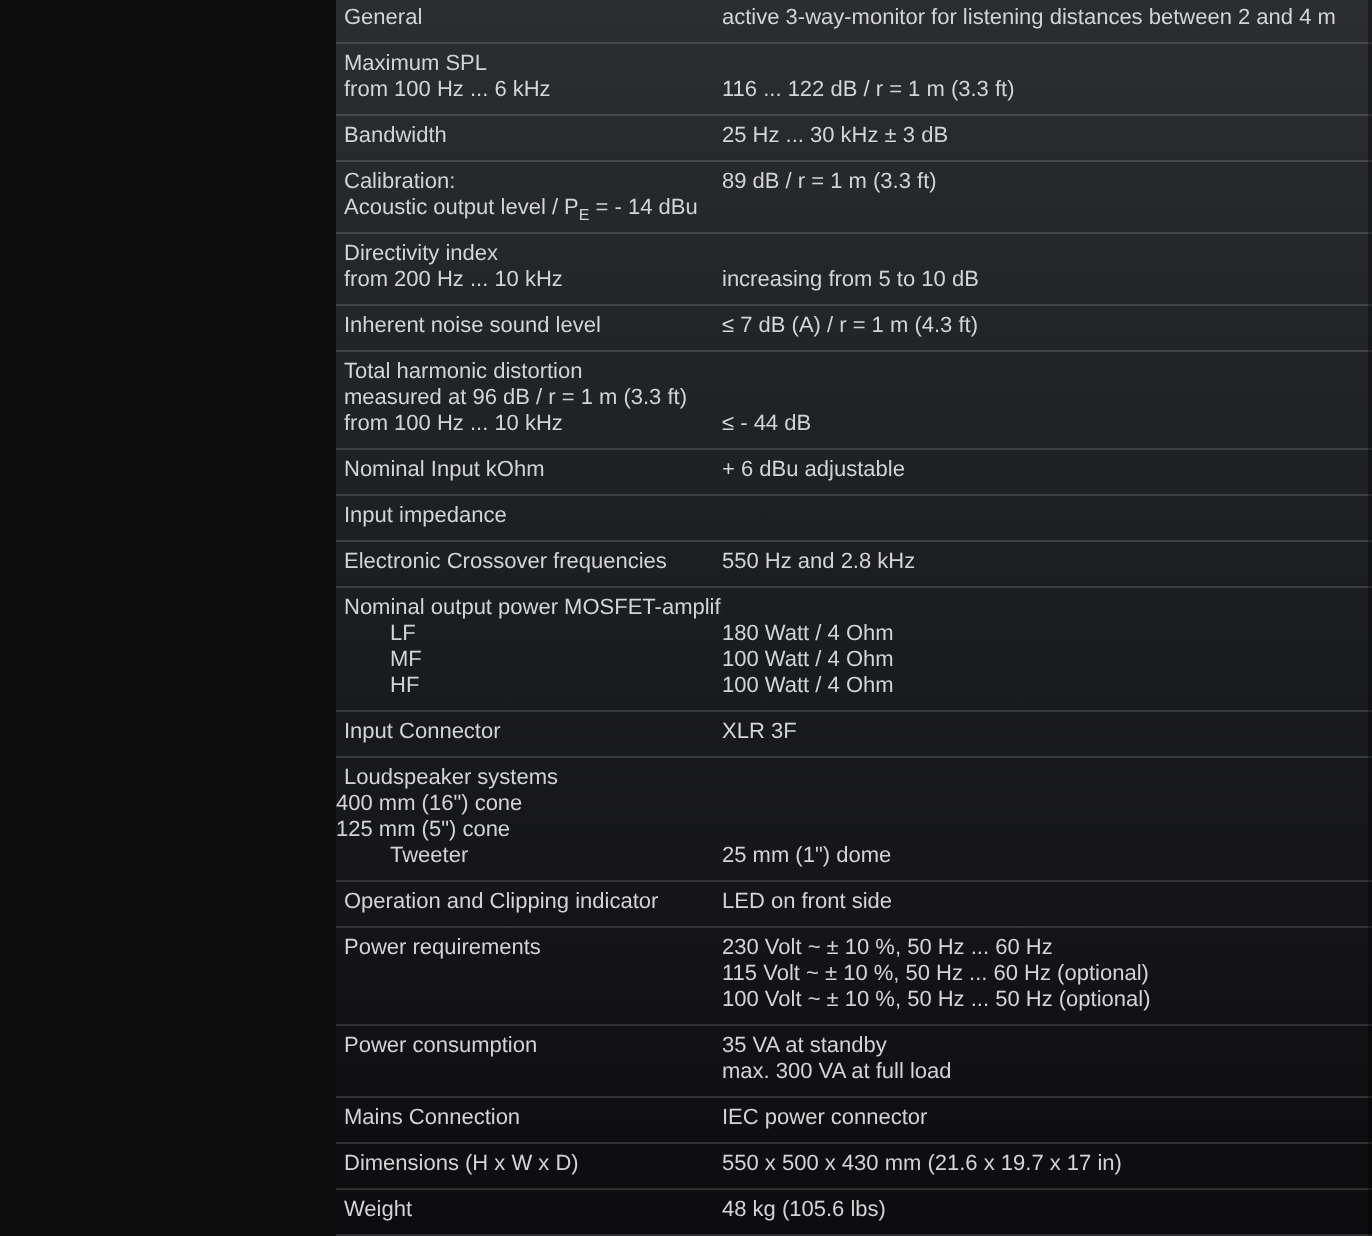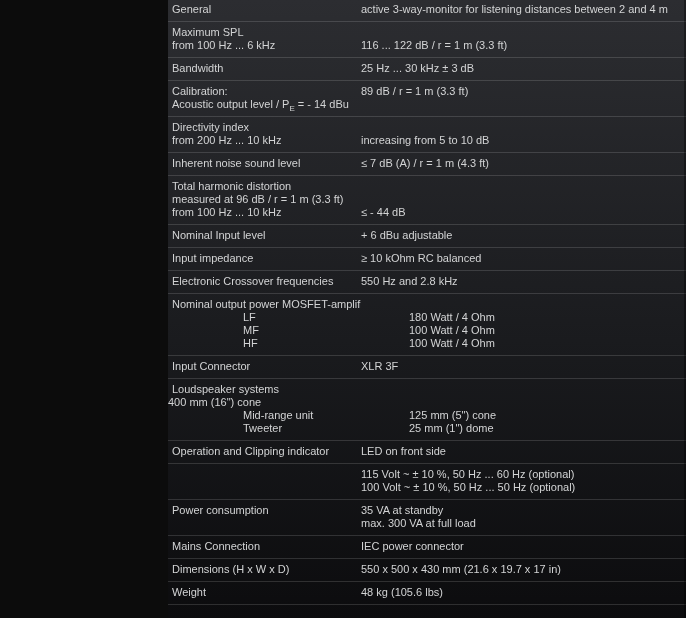--- a/index.html
+++ b/index.html
@@ -26,21 +26,21 @@
     background:linear-gradient(180deg, var(--bg-top) 0%, var(--bg-mid) 55%, var(--bg-bottom) 100%);
   }
   .spec-row { padding:4px 0 5px 0; }
   .spec-row.first { padding-top:3px; }
   .spec-line { display:flex; align-items:baseline; }
   .spec-label {
     flex:none; width:193px; padding-left:4px;
     font-size:11px; line-height:13px; color:var(--text);
     white-space:nowrap; overflow:hidden;
   }
-  .spec-label.indent { padding-left:27px;margin-left:48px; }
+  .spec-label.indent { padding-left:27px; }
   .spec-value {
     flex:1; font-size:11px; line-height:13px; color:var(--text);
     white-space:nowrap; overflow:hidden;
   }
   .spec-label sub { font-size:8px; line-height:0; }
   .row-divider { height:1px; background:var(--divider); }
   .window-edge {
     position:absolute; right:0; top:0; width:2px; height:618px;
     background:rgba(0,0,0,0.35);
   }
@@ -115,29 +115,28 @@
           <div class="spec-value"></div>
         </div>
         <div class="spec-line">
           <div class="spec-label"><span>from 100 Hz ... 10 kHz</span></div>
           <div class="spec-value">≤ - 44 dB</div>
         </div>
       </div>
       <div class="row-divider"></div>
       <div class="spec-row">
         <div class="spec-line">
-          <div class="spec-label"><span>Nominal Input level</span></div>
+          <div class="spec-label"><span>Nominal Input kOhm</span></div>
           <div class="spec-value">+ 6 dBu adjustable</div>
         </div>
       </div>
       <div class="row-divider"></div>
       <div class="spec-row">
         <div class="spec-line">
           <div class="spec-label"><span>Input impedance</span></div>
-          <div class="spec-value">≥ 10 kOhm RC balanced</div>
         </div>
       </div>
       <div class="row-divider"></div>
       <div class="spec-row">
         <div class="spec-line">
           <div class="spec-label"><span>Electronic Crossover frequencies</span></div>
           <div class="spec-value">550 Hz and 2.8 kHz</div>
         </div>
       </div>
       <div class="row-divider"></div>
@@ -169,37 +168,40 @@
       <div class="row-divider"></div>
       <div class="spec-row">
         <div class="spec-line">
           <div class="spec-label"><span>Loudspeaker systems</span></div>
           <div class="spec-value"></div>
         </div>
         <div class="spec-line">
           <div class="spec-value">400 mm (16") cone</div>
         </div>
         <div class="spec-line">
-          <div class="spec-label indent"><span>Mid-range unit</span></div>
           <div class="spec-value">125 mm (5") cone</div>
         </div>
         <div class="spec-line">
           <div class="spec-label indent"><span>Tweeter</span></div>
           <div class="spec-value">25 mm (1") dome</div>
         </div>
       </div>
       <div class="row-divider"></div>
       <div class="spec-row">
         <div class="spec-line">
           <div class="spec-label"><span>Operation and Clipping indicator</span></div>
           <div class="spec-value">LED on front side</div>
         </div>
       </div>
       <div class="row-divider"></div>
       <div class="spec-row">
+        <div class="spec-line">
+          <div class="spec-label"><span>Power requirements</span></div>
+          <div class="spec-value">230 Volt ~ ± 10 %, 50 Hz ... 60 Hz</div>
+        </div>
         <div class="spec-line">
           <div class="spec-label"></div>
           <div class="spec-value">115 Volt ~ ± 10 %, 50 Hz ... 60 Hz (optional)</div>
         </div>
         <div class="spec-line">
           <div class="spec-label"></div>
           <div class="spec-value">100 Volt ~ ± 10 %, 50 Hz ... 50 Hz (optional)</div>
         </div>
       </div>
       <div class="row-divider"></div>

